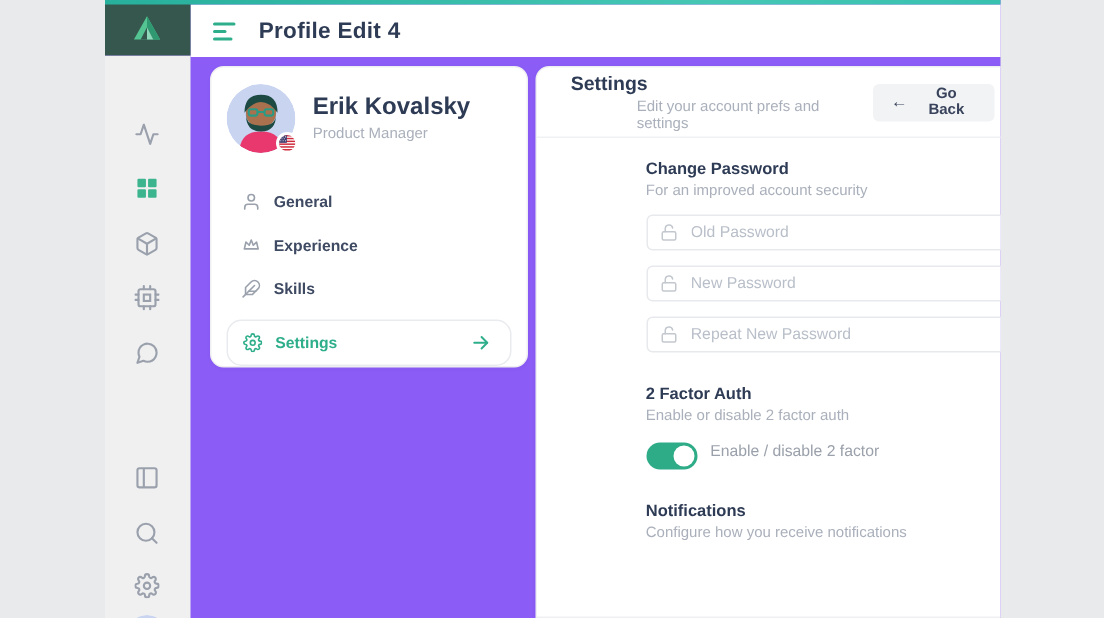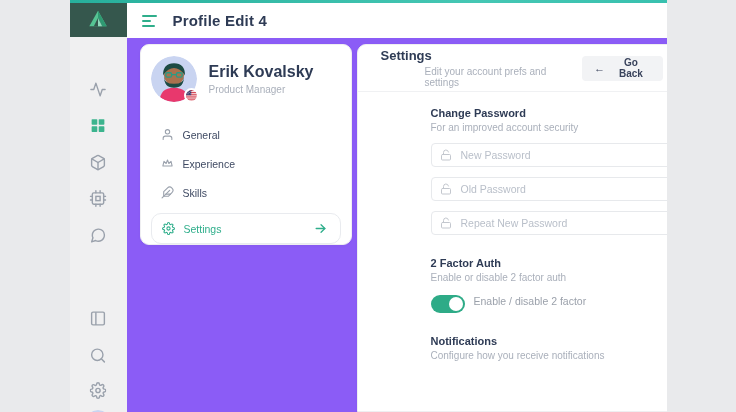--- a/index.html
+++ b/index.html
@@ -45,21 +45,21 @@
   .flag-badge { position:absolute; right:-2px; bottom:-1px; width:15px; height:15px; border-radius:50%;
                 border:2px solid #fff; }
   .who { margin-left:12px; }
   .who .name { font-size:16px; font-weight:bold; color:#2e3b55; }
   .who .role { font-size:10px; color:#aab0bb; margin-top:3px; }
 
   .pc-nav { padding:12px 10px 0 10px; }
   .pc-item { display:flex; align-items:center; height:29px; padding-left:10px; cursor:pointer; color:#3f4a63; }
   .pc-item .nav-ic { width:13px; height:13px; color:#9aa1ac; flex:0 0 auto; }
   .pc-item .nav-ic svg { width:100%; height:100%; display:block; }
-  .pc-item .lbl { margin-left:9px; font-size:10.5px; font-weight:normal; color:#3f4a63; }
+  .pc-item .lbl { margin-left:9px; font-size:10.5px; font-weight:bold; color:#3f4a63; }
   .pc-item.active { border:1px solid #e9ebef; border-radius:10px; height:31px; margin-top:6px; color:#2fae8b; }
   .pc-item.active .lbl { color:#2fae8b; }
   .pc-item.active .nav-ic { color:#2fae8b; }
   .pc-item.active .go { margin-left:auto; margin-right:13px; width:13px; height:13px; color:#2fae8b; }
   .pc-item.active .go svg { width:100%; height:100%; display:block; }
 
   .settings-card { position:absolute; left:287px; top:44px; width:425px; height:368px; background:#fff;
                    border:1px solid #efeff1; border-radius:9px 9px 0 0; box-shadow:0 1px 3px rgba(40,50,70,.04); }
   .card-head { position:absolute; left:0; top:0; width:100%; height:47px; border-bottom:1px solid #f0f1f3;
                display:flex; align-items:center; padding:0 16px 0 23px; }
@@ -425,29 +425,29 @@
       <div class="form-col">
         <h3 class="sec-title first">Change Password</h3>
         <p class="sec-sub">For an improved account security</p>
 
         <div class="field">
           <span class="f-ic">
               <svg>
                 <use href="#i-unlock"></use>
               </svg>
             </span>
-          <input type="text" placeholder="New Password" style="">
+          <input type="text" placeholder="Old Password" style="">
         </div>
         <div class="field">
           <span class="f-ic">
               <svg>
                 <use href="#i-unlock"></use>
               </svg>
             </span>
-          <input type="text" placeholder="Old Password" style="">
+          <input type="text" placeholder="New Password" style="">
         </div>
         <div class="field">
           <span class="f-ic">
               <svg>
                 <use href="#i-unlock"></use>
               </svg>
             </span>
           <input type="text" placeholder="Repeat New Password" style="">
         </div>
 

